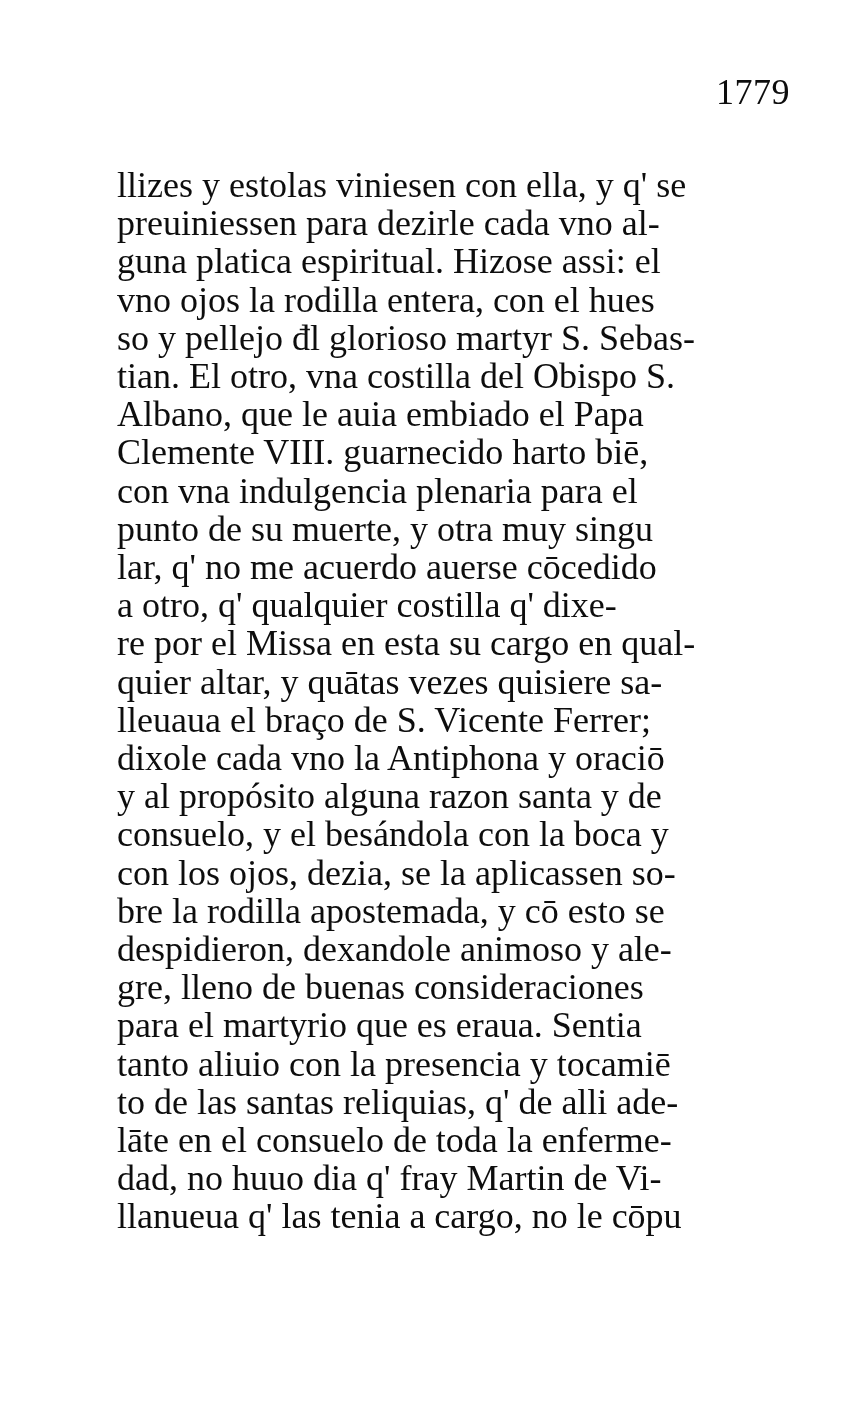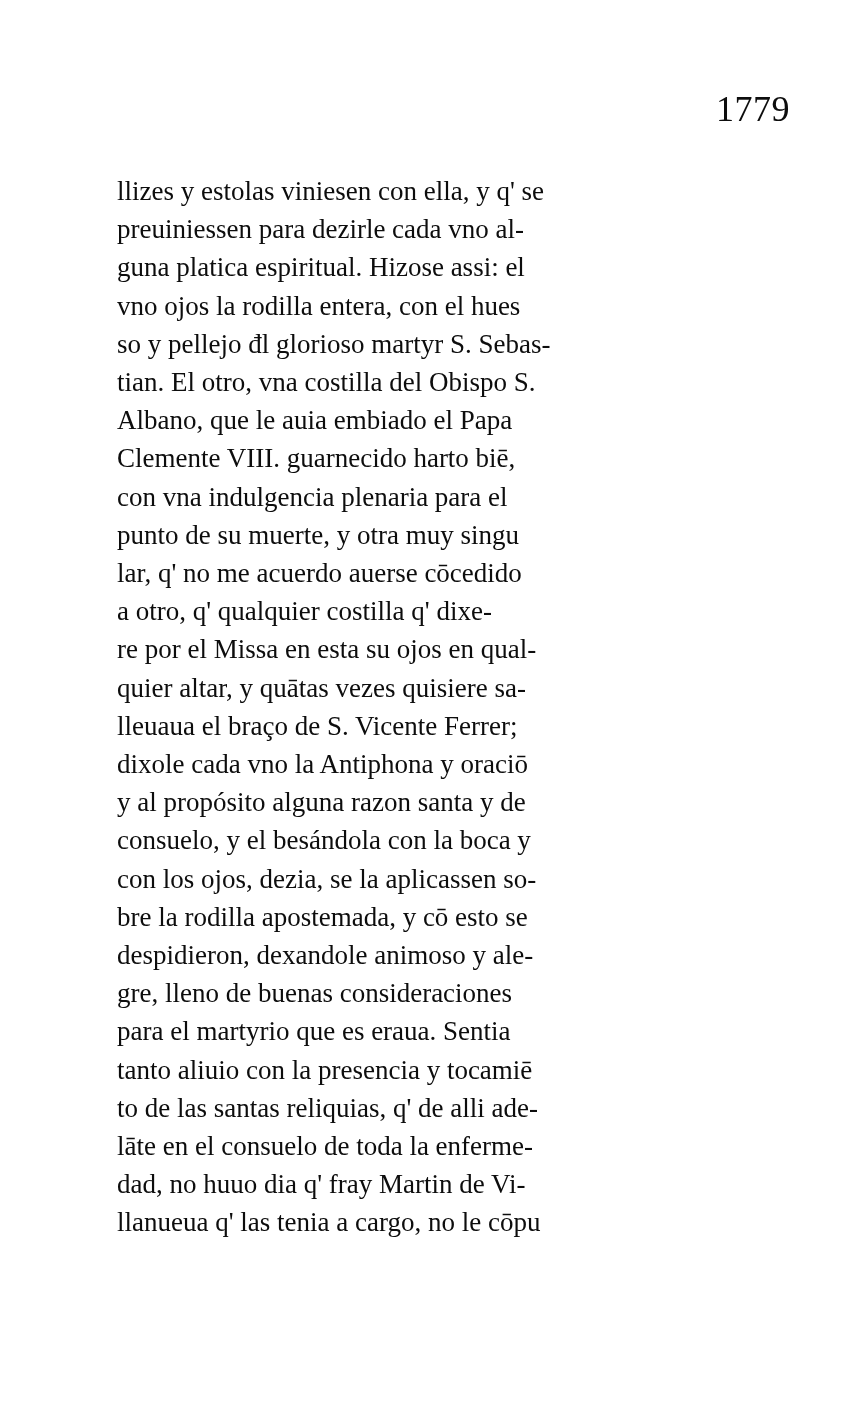--- a/index.html
+++ b/index.html
@@ -10,37 +10,36 @@
     width: 866px;
     height: 1417px;
     position: relative;
     overflow: hidden;
     font-family: "Liberation Serif", serif;
   }
   .page {
     position: absolute;
     inset: 0;
     background: #ffffff;
-    margin-top: 17px;
   }
   .page-number {
     position: absolute;
     top: 74px;
     right: 76px;
     font-size: 36px;
     line-height: 1;
     letter-spacing: 0.5px;
     text-align: right;
   }
   .text-block {
     position: absolute;
-    top: 155px;
+    top: 166px;
     left: 117px;
     width: 620px;
-    font-size: 27px;
+    font-size: 36px;
     line-height: 38.2px;
   }
   .text-line {
     white-space: pre;
   }
 </style>
 </head>
 <body>
 
 <div class="page" style="background: rgb(255, 255, 255); color: rgb(13, 13, 13);">
@@ -51,21 +50,21 @@
     <div class="text-line">guna platica espiritual. Hizose assi: el</div>
     <div class="text-line">vno ojos la rodilla entera, con el hues</div>
     <div class="text-line">so y pellejo đl glorioso martyr S. Sebas-</div>
     <div class="text-line">tian. El otro, vna costilla del Obispo S.</div>
     <div class="text-line">Albano, que le auia embiado el Papa</div>
     <div class="text-line">Clemente VIII. guarnecido harto biē,</div>
     <div class="text-line">con vna indulgencia plenaria para el</div>
     <div class="text-line">punto de su muerte, y otra muy singu</div>
     <div class="text-line">lar, q' no me acuerdo auerse cōcedido</div>
     <div class="text-line">a otro, q' qualquier costilla q' dixe-</div>
-    <div class="text-line">re por el Missa en esta su ojos en qual-</div>
+    <div class="text-line">re por el Missa en esta su cargo en qual-</div>
     <div class="text-line">quier altar, y quātas vezes quisiere sa-</div>
     <div class="text-line">lleuaua el braço de S. Vicente Ferrer;</div>
     <div class="text-line">dixole cada vno la Antiphona y oraciō</div>
     <div class="text-line">y al propósito alguna razon santa y de</div>
     <div class="text-line">consuelo, y el besándola con la boca y</div>
     <div class="text-line">con los ojos, dezia, se la aplicassen so-</div>
     <div class="text-line">bre la rodilla apostemada, y cō esto se</div>
     <div class="text-line">despidieron, dexandole animoso y ale-</div>
     <div class="text-line">gre, lleno de buenas consideraciones</div>
     <div class="text-line">para el martyrio que es eraua. Sentia</div>

